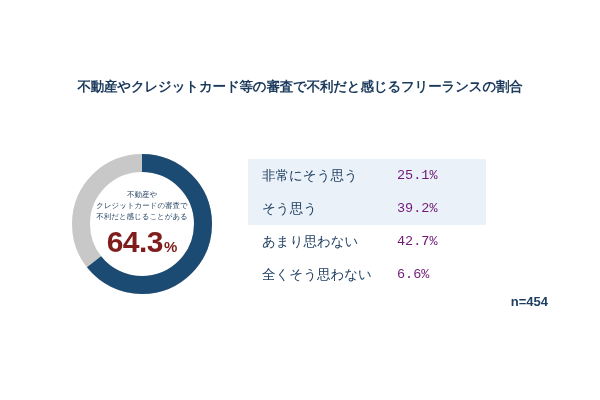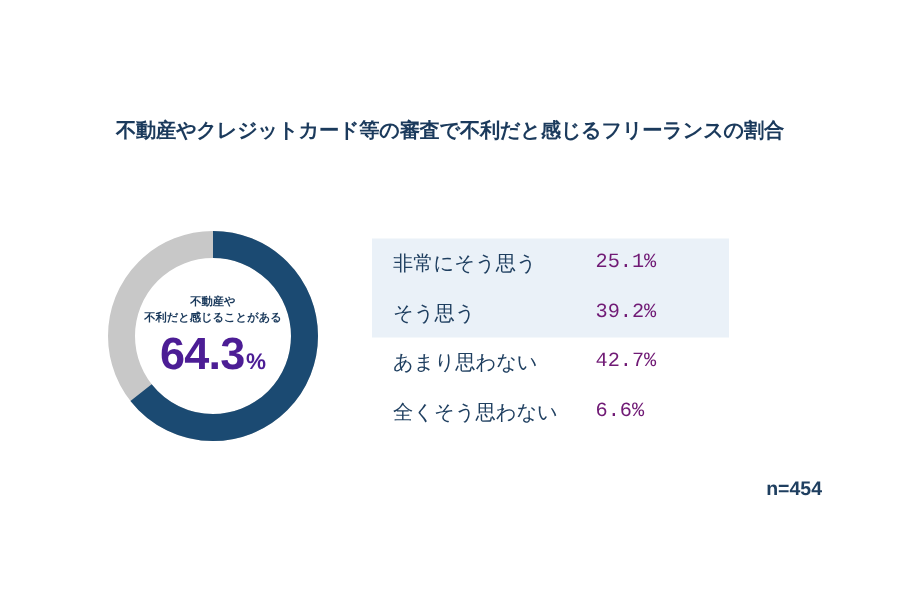--- a/index.html
+++ b/index.html
@@ -52,27 +52,27 @@
     flex-direction: column;
     align-items: center;
     justify-content: center;
     pointer-events: none;
   }
   .donut-cap-line {
     font-size: 7.5px;
     color: #1b3a5c;
     line-height: 11px;
     white-space: nowrap;
-    font-weight: bold;
+    font-weight: normal;
   }
   #donut-value-row {
     margin-top: 3px;
     display: flex;
     align-items: baseline;
-    color: #4c1d95;
+    color: #7f1d1d;
     justify-content: space-between;
   }
   #donut-value {
     font-size: 30px;
     font-weight: bold;
     letter-spacing: -0.5px;
   }
   #donut-value-unit {
     font-size: 15px;
     font-weight: bold;
@@ -108,39 +108,39 @@
     font-weight: normal;
     white-space: nowrap;
   }
   #sample-size {
     position: absolute;
     right: 52px;
     top: 294px;
     font-size: 13px;
     color: #1f3f60;
     font-weight: bold;
-    margin-top: 24px;
   }
 </style>
 </head>
 <body>
 
 <div id="page">
 
   <div id="title">不動産やクレジットカード等の審査で不利だと感じるフリーランスの割合</div>
 
   <div id="donut-wrap">
     <svg id="donut-svg" width="148" height="148" viewBox="0 0 148 148">
 
       <circle cx="74" cy="74" r="61" fill="none" stroke="#c8c8c8" stroke-width="18"></circle>
 
       <circle cx="74" cy="74" r="61" fill="none" stroke="#1b4a72" stroke-width="18" stroke-dasharray="246.4 136.9" stroke-dashoffset="0" transform="rotate(-90 74 74)"></circle>
     </svg>
     <div id="donut-center">
       <div class="donut-cap-line">不動産や</div>
+      <div class="donut-cap-line">クレジットカードの審査で</div>
       <div class="donut-cap-line">不利だと感じることがある</div>
       <div id="donut-value-row">
         <span id="donut-value">64.3</span>
         <span id="donut-value-unit">%</span>
       </div>
     </div>
   </div>
 
   <div id="legend">
     <div class="legend-row hl">

